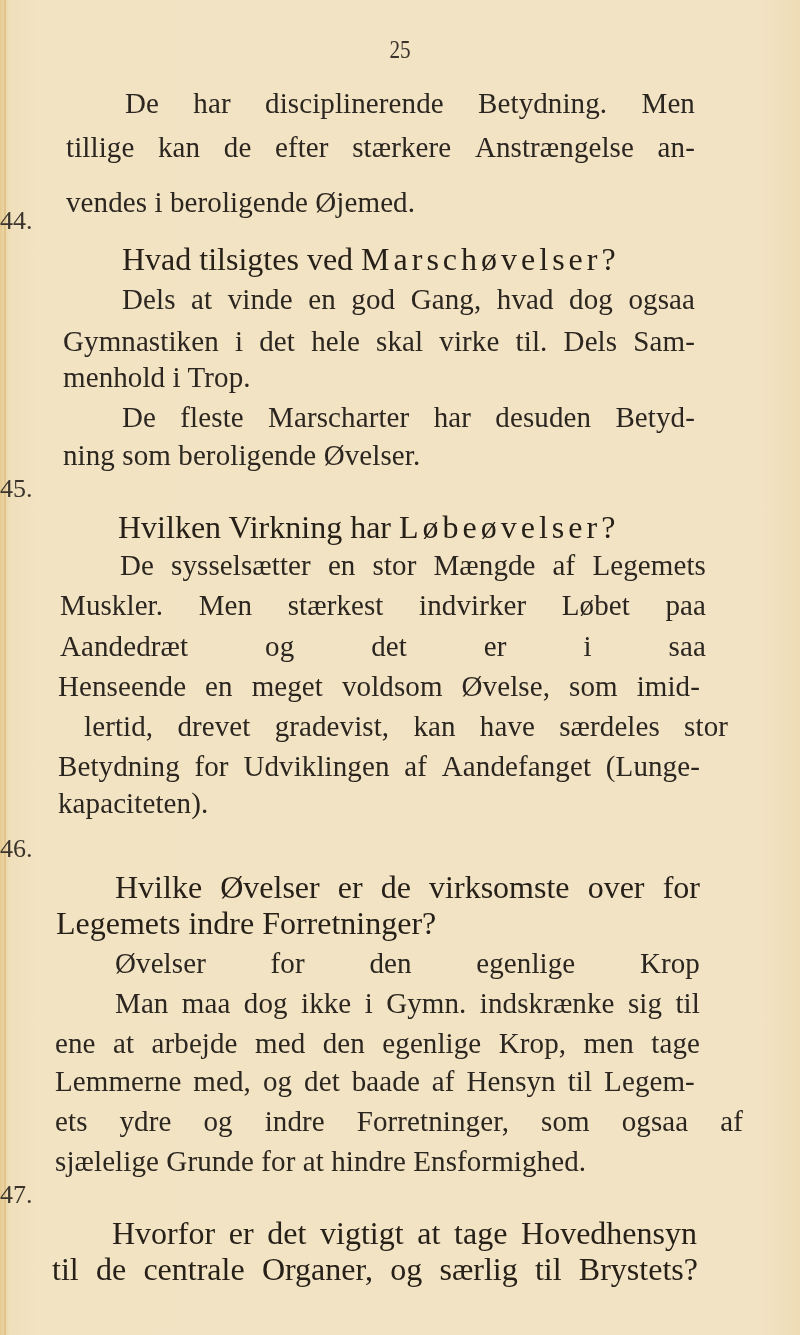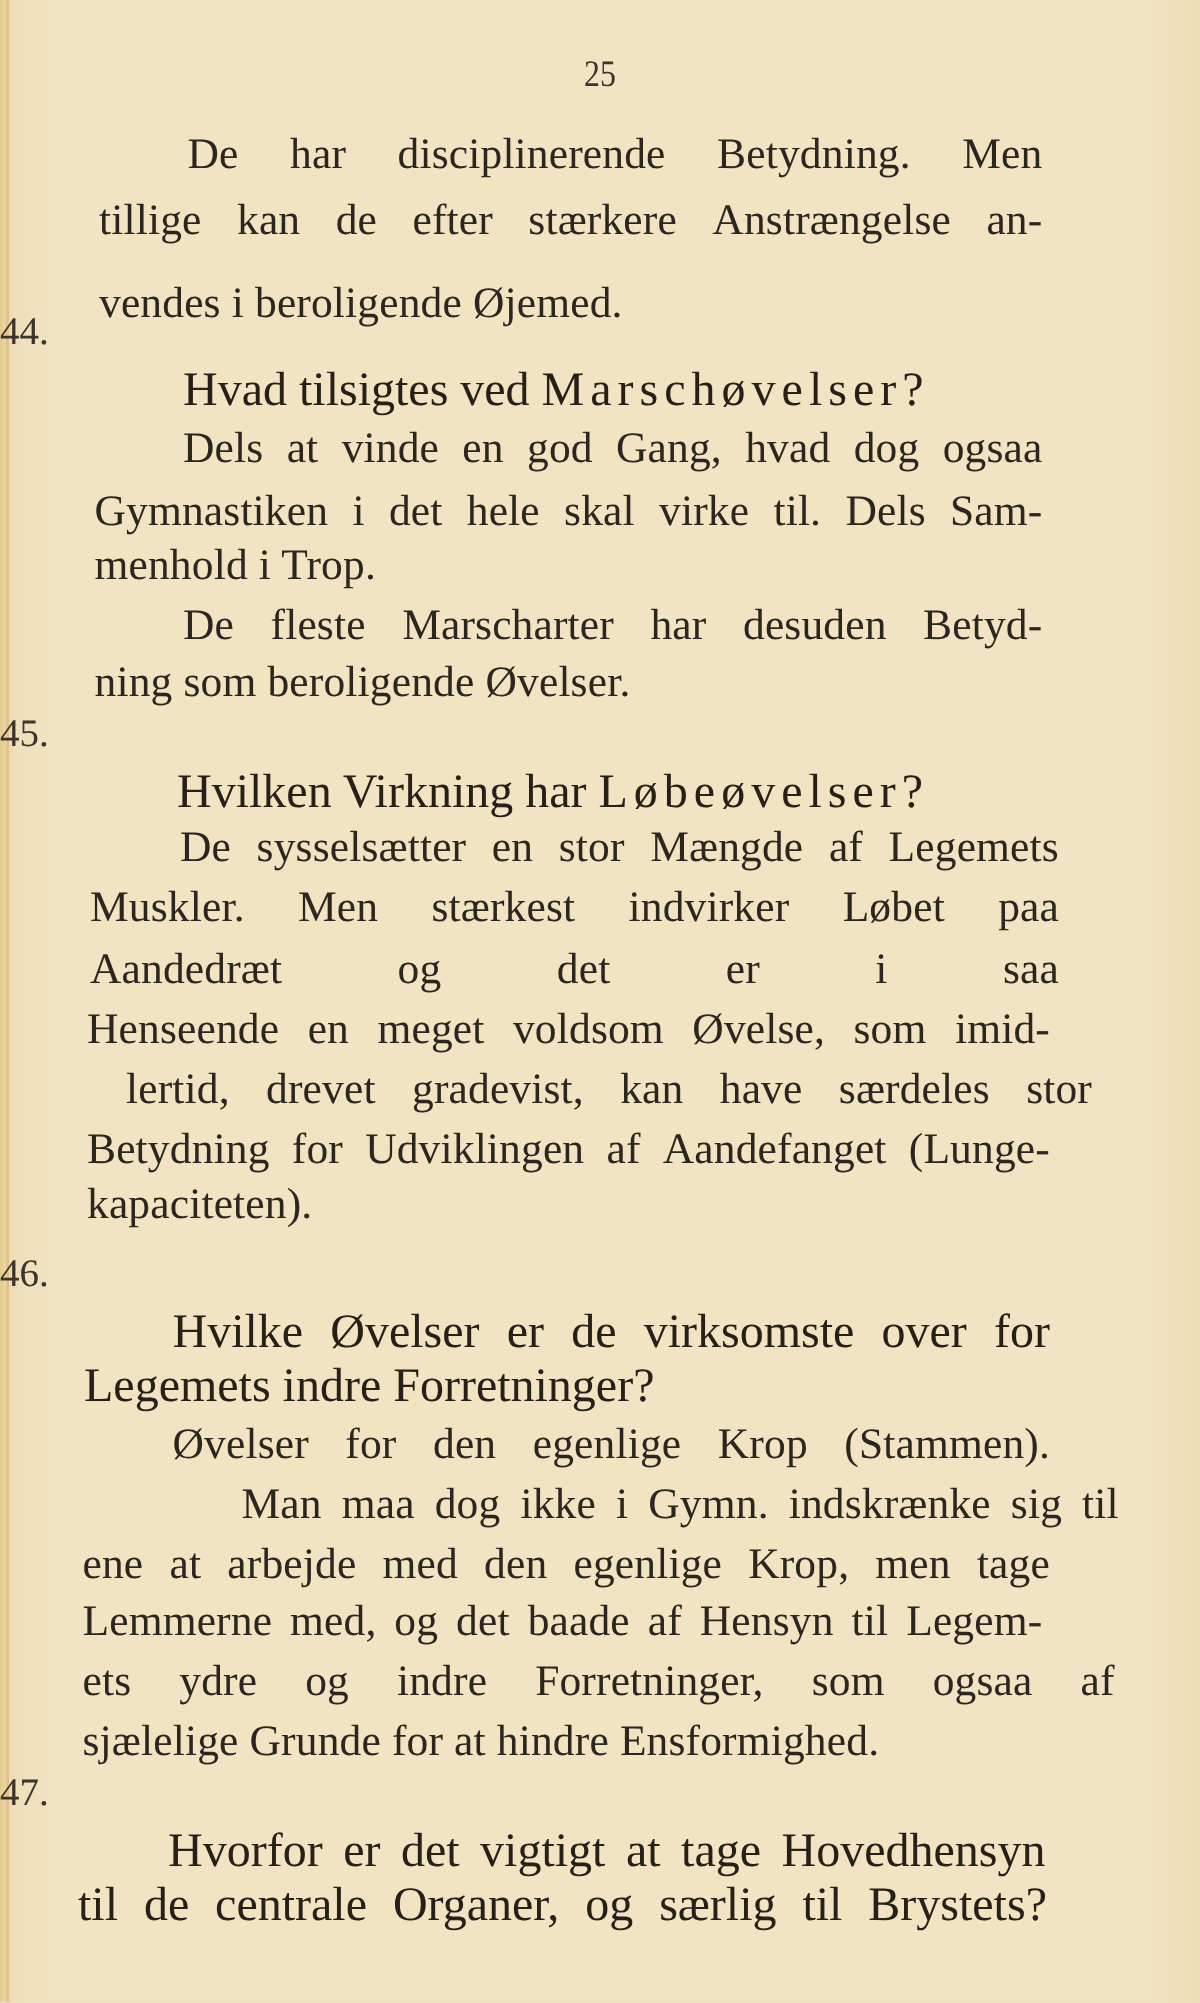--- a/index.html
+++ b/index.html
@@ -229,23 +229,22 @@
     <div class="q" style="top:904px; left:56px;">
       <span>Legemets indre Forretninger?</span>
     </div>
     <div class="line justify" style="top: 944px; left: 115px; width: 585px; display: flex; justify-content: space-between;">
 
     <span>Øvelser</span>
         <span>for</span>
         <span>den</span>
         <span>egenlige</span>
         <span>Krop</span>
-        <span>(Stammen).</span>
-      </div>
-    <div class="line justify" style="top: 984px; left: 115px; width: 585px; display: flex; justify-content: space-between; margin-left: 46px;">
+      </div>
+    <div class="line justify" style="top: 984px; left: 115px; width: 585px; display: flex; justify-content: space-between;">
 
     <span>Man</span>
         <span>maa</span>
         <span>dog</span>
         <span>ikke</span>
         <span>i</span>
         <span>Gymn.</span>
         <span>indskrænke</span>
         <span>sig</span>
         <span>til</span>

